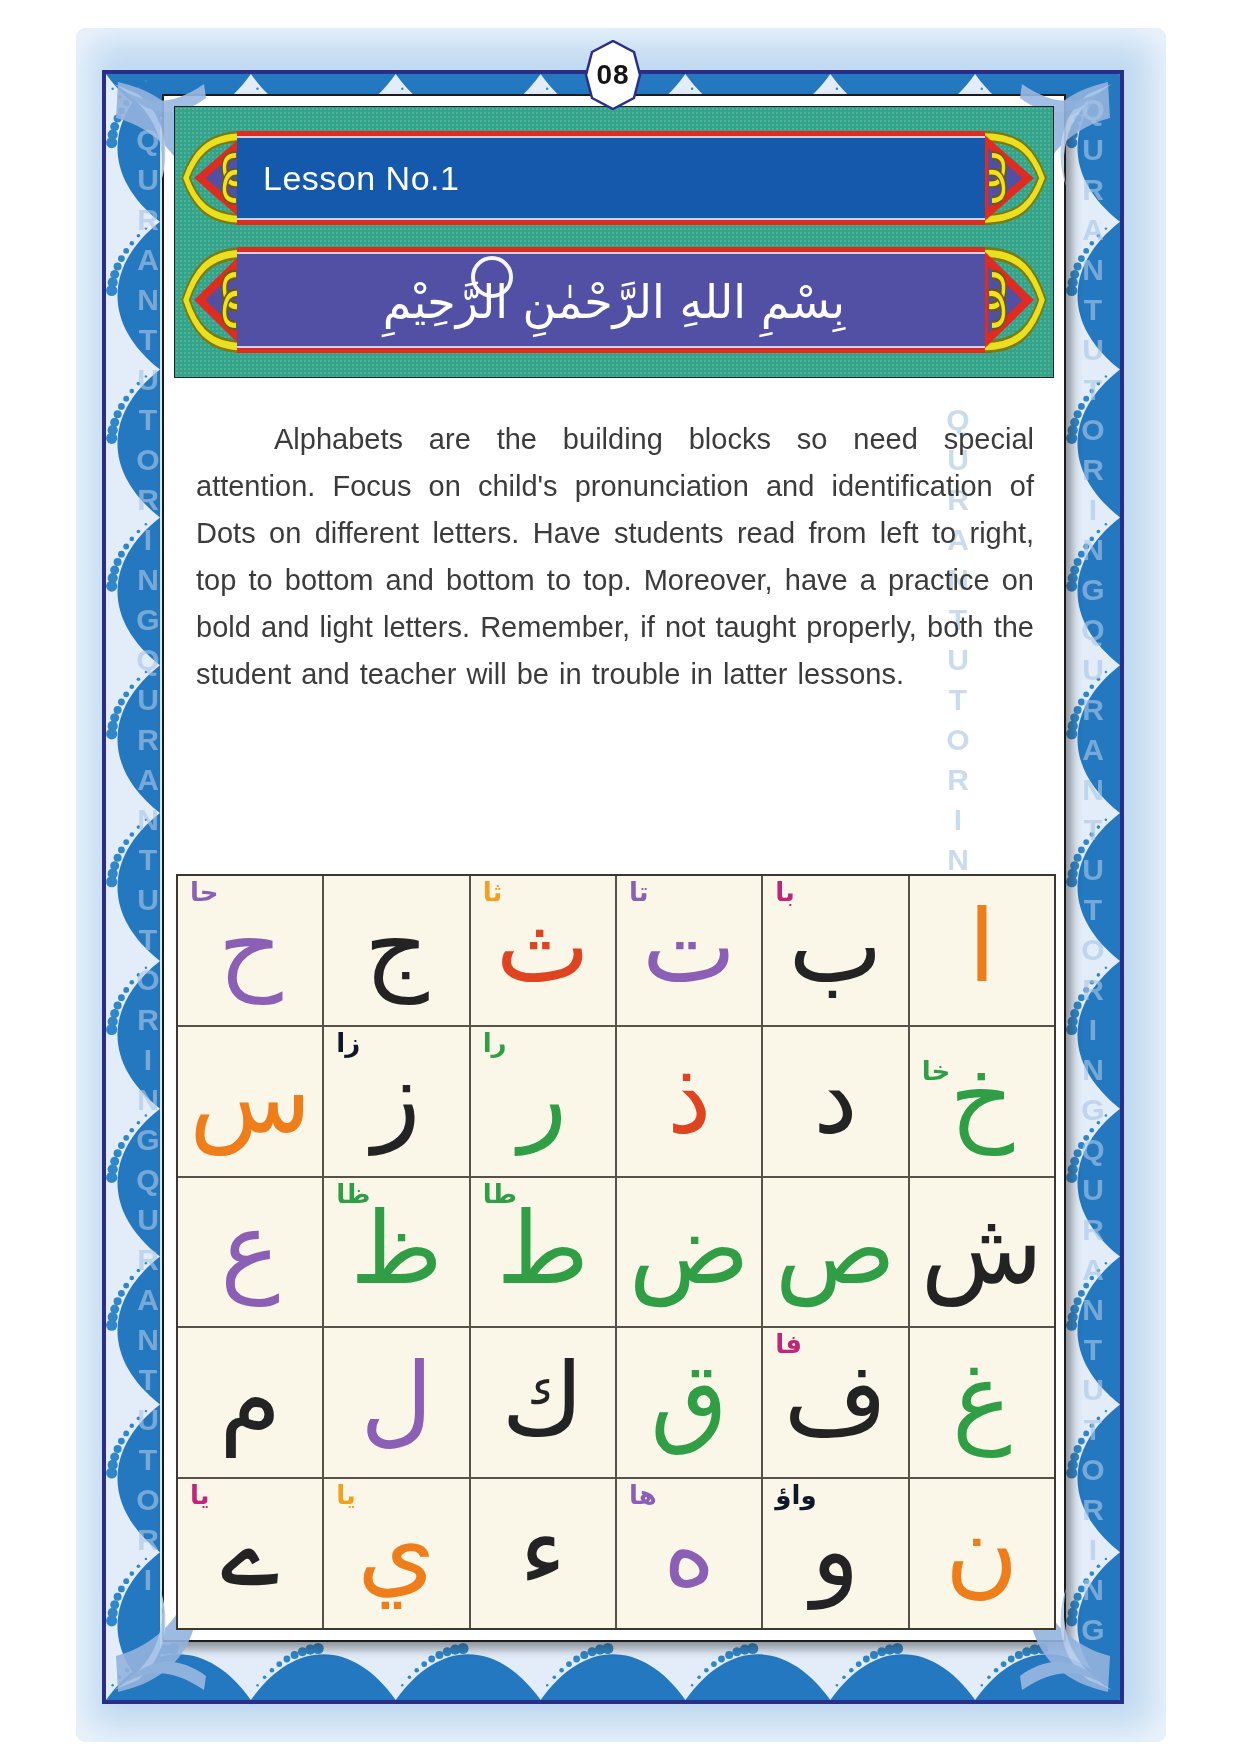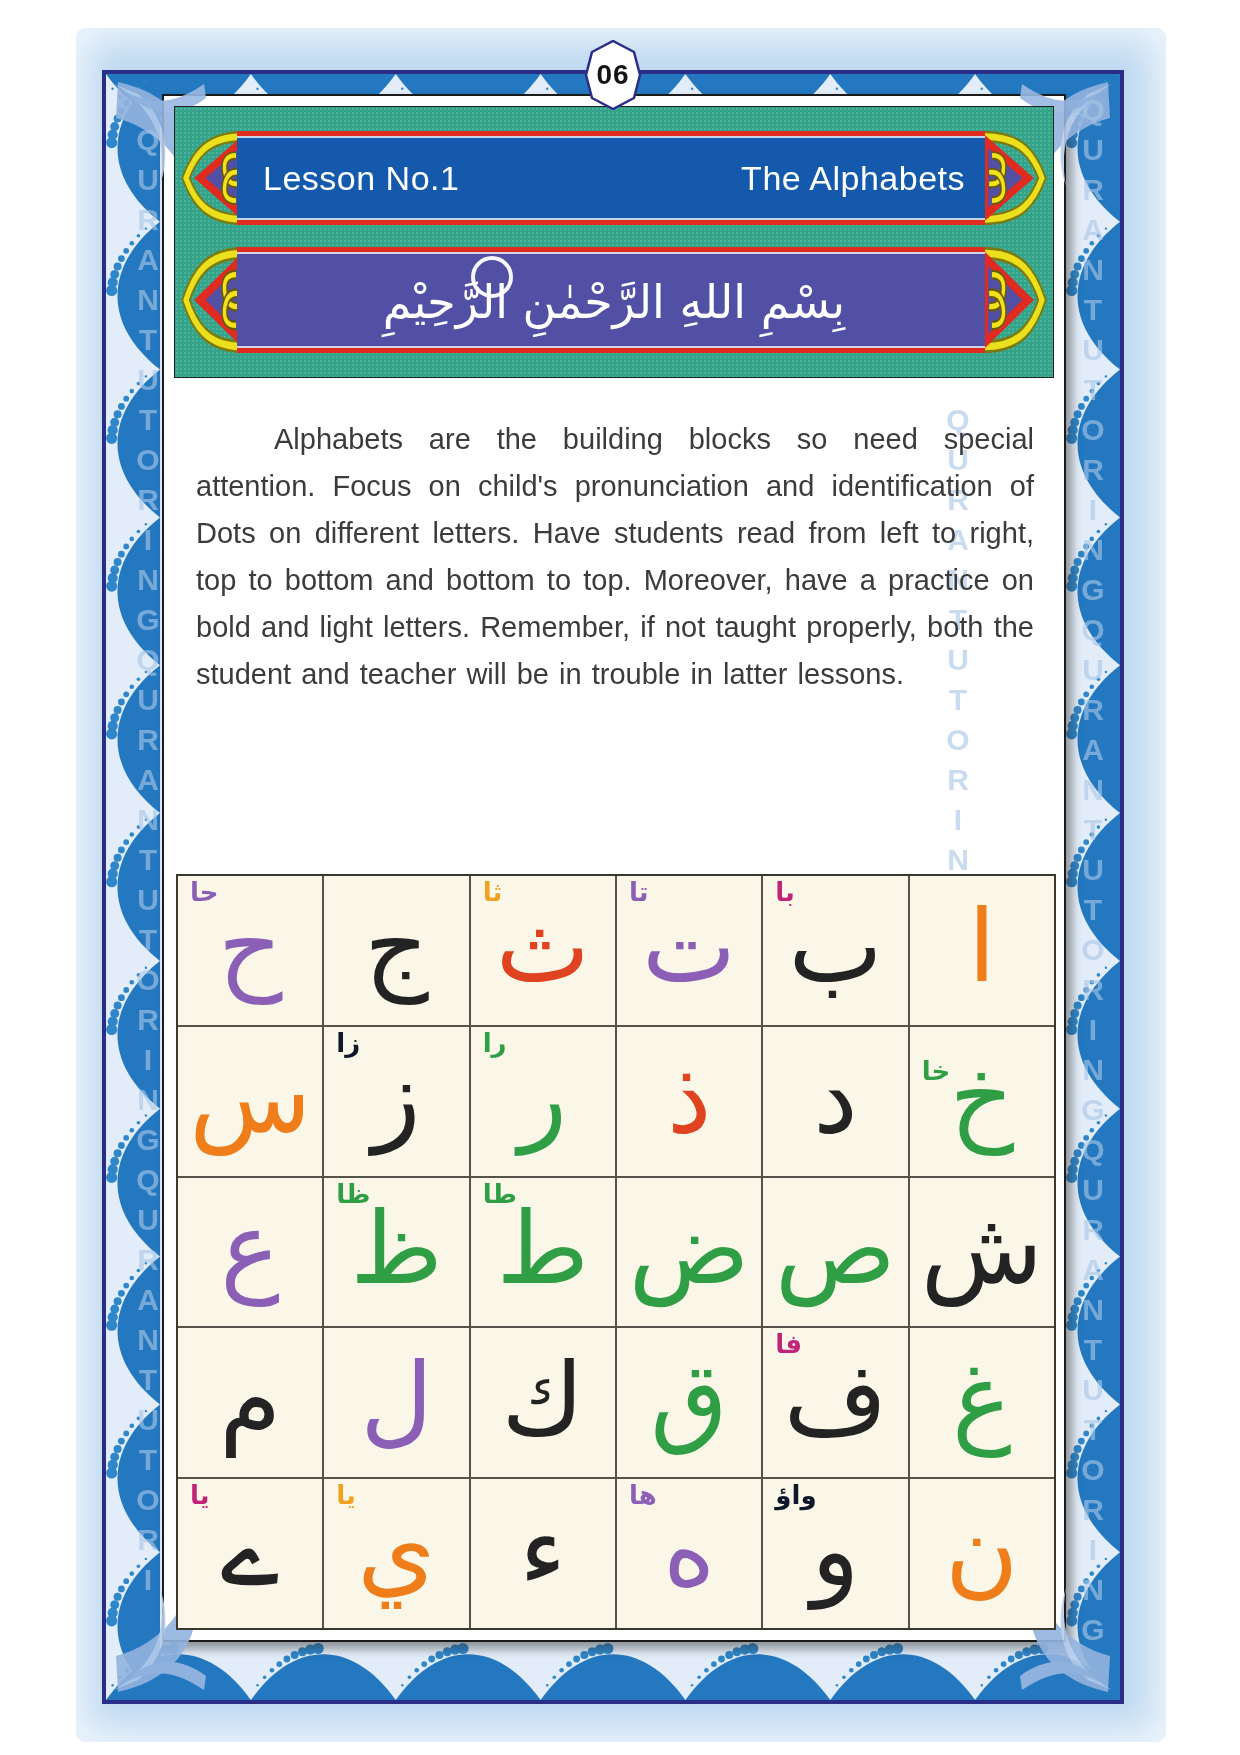--- a/index.html
+++ b/index.html
@@ -483,21 +483,21 @@
   <svg class="swirl br" viewBox="0 0 150 150">
     <path d="M8,4 C70,18 96,60 86,128 C78,88 52,52 6,40 Z" fill="#93b3de"></path>
     <path d="M4,6 C44,30 58,64 50,108 C60,78 58,40 28,16 Z" fill="#b7cdeb"></path>
     <path d="M94,6 C62,28 40,26 16,14 C42,42 72,38 96,20 Z" fill="#9ab8e2"></path>
   </svg>
 
   <div class="badge">
     <svg width="58" height="70" viewBox="0 0 58 70">
       <polygon points="29,1 50,12 56,35 50,58 29,69 8,58 2,35 8,12" fill="#ffffff" stroke="#2b2e88" stroke-width="2.5"></polygon>
     </svg>
-    <div class="num">06</div>
+    <div class="num">08</div>
   </div>
 
   <div class="content-panel"></div>
 
   <div class="wm-col wm-1">
       <span>Q</span>
       <span>U</span>
       <span>R</span>
       <span>A</span>
       <span>N</span>
@@ -615,21 +615,20 @@
         <path d="M92,6 C40,6 22,26 10,50 C22,74 40,94 92,94" fill="none" stroke="#7a7a10" stroke-width="12"></path>
         <path d="M92,6 C40,6 22,26 10,50 C22,74 40,94 92,94" fill="none" stroke="#ecdf1e" stroke-width="7"></path>
         <path d="M92,10 L30,50 L92,90 Z" fill="#5150a5" stroke="#e02b20" stroke-width="9"></path>
         <path d="M82,26 q-20,0 -16,18 q4,14 20,12" fill="none" stroke="#6b5b00" stroke-width="9"></path>
         <path d="M82,26 q-20,0 -16,18 q4,14 20,12" fill="none" stroke="#f2e11c" stroke-width="5"></path>
         <path d="M82,74 q-20,0 -16,-18 q4,-14 20,-12" fill="none" stroke="#6b5b00" stroke-width="9"></path>
         <path d="M82,74 q-20,0 -16,-18 q4,-14 20,-12" fill="none" stroke="#f2e11c" stroke-width="5"></path>
       </svg>
       <div class="banner-body">
         <span class="banner-text">Lesson No.1</span>
-        <span class="banner-text">The Alphabets</span>
       </div>
       <svg class="banner-end end-right" viewBox="0 0 92 100" preserveAspectRatio="none">
         <path d="M92,6 C40,6 22,26 10,50 C22,74 40,94 92,94" fill="none" stroke="#7a7a10" stroke-width="12"></path>
         <path d="M92,6 C40,6 22,26 10,50 C22,74 40,94 92,94" fill="none" stroke="#ecdf1e" stroke-width="7"></path>
         <path d="M92,10 L30,50 L92,90 Z" fill="#5150a5" stroke="#e02b20" stroke-width="9"></path>
         <path d="M82,26 q-20,0 -16,18 q4,14 20,12" fill="none" stroke="#6b5b00" stroke-width="9"></path>
         <path d="M82,26 q-20,0 -16,18 q4,14 20,12" fill="none" stroke="#f2e11c" stroke-width="5"></path>
         <path d="M82,74 q-20,0 -16,-18 q4,-14 20,-12" fill="none" stroke="#6b5b00" stroke-width="9"></path>
         <path d="M82,74 q-20,0 -16,-18 q4,-14 20,-12" fill="none" stroke="#f2e11c" stroke-width="5"></path>
       </svg>

